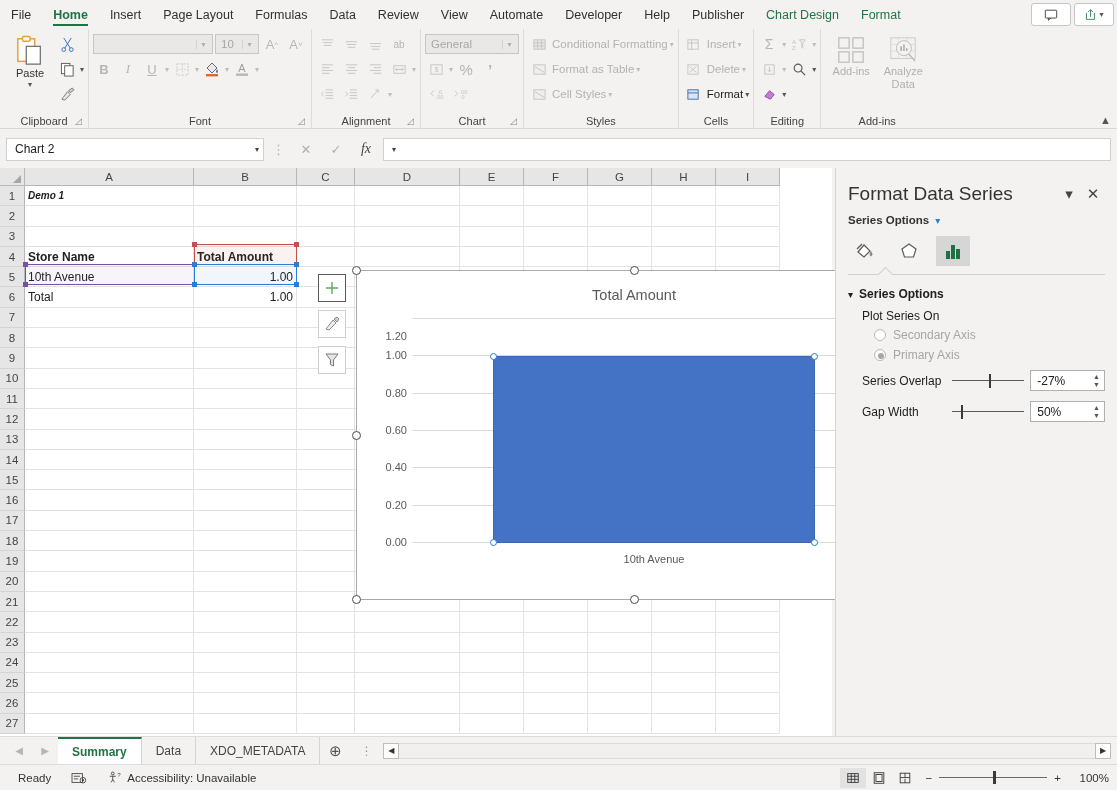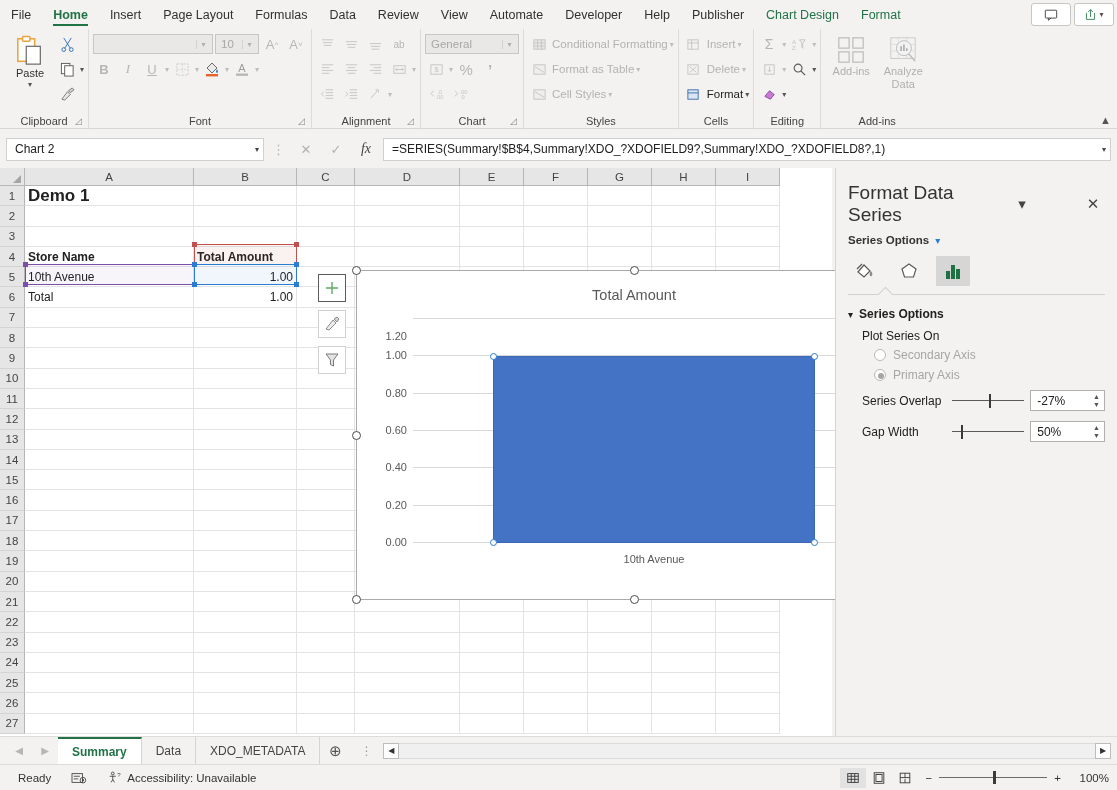--- a/index.html
+++ b/index.html
@@ -117,21 +117,21 @@
     justify-content: center; font-size: 11.5px; color: #444;
   }
   .cells { position: absolute; top: 18px; left: 25px; width: 790px; height: 550px; }
   .cellrow { display: flex; height: 20.3px; }
   .cell { border-right: 1px solid #e3e3e3; border-bottom: 1px solid #e3e3e3; display: flex; align-items: center; padding: 0 3px; font-size: 12px; overflow: hidden; }
   .cell.r { justify-content: flex-end; }
   .c-a { width: 169px; } .c-b { width: 103px; } .c-c { width: 58px; }
   .c-d { width: 105px; } .c-e { width: 64px; } .c-f { width: 64px; }
   .c-g { width: 64px; } .c-h { width: 64px; } .c-i { width: 64px; }
   .bold { font-weight: bold; }
-  .demo { font-size: 17px; font-weight: bold; }
+  .demo { font-size: 10px; font-weight: bold; font-style: italic; }
 
   
   .rng { position: absolute; pointer-events: none; }
   .rng .hd { position: absolute; width: 5px; height: 5px; }
   .rng-red { border: 1.6px solid #c0504d; background: rgba(192,80,77,0.08); }
   .rng-red .hd { background: #c0504d; }
   .rng-blue { border: 1.6px solid #2b7cd3; background: rgba(43,124,211,0.07); }
   .rng-blue .hd { background: #2b7cd3; }
   .rng-purple { border: 1.6px solid #7b4ea8; background: rgba(123,78,168,0.06); }
   .rng-purple .hd { background: #7b4ea8; }
@@ -156,21 +156,21 @@
   .xaxis { position: absolute; left: 0; right: 0; bottom: 0; height: 1px; background: #868686; }
   .xlabel { position: absolute; bottom: -22px; width: 100%; text-align: center; font-size: 11px; color: #595959; }
   .chand { position: absolute; width: 9px; height: 9px; border-radius: 50%; background: #fff; border: 1.6px solid #4a4a4a; }
 
   .cbtns { position: absolute; left: 318px; top: 274px; display: flex; flex-direction: column; gap: 8px; }
   .cbtn { width: 28px; height: 28px; background: #fff; border: 1px solid #d0d0d0; display: flex; align-items: center; justify-content: center; }
   .cbtn.sel { border: 1.6px solid #5a5a5a; }
 
   
   .pane { position: absolute; right: 0; top: 168px; width: 282px; height: 568px; background: #f3f2f1; border-left: 1px solid #d4d4d4; }
-  .pane-hdr { display: flex; align-items: center; padding: 14px 12px 6px 12px; gap: 47px; }
+  .pane-hdr { display: flex; align-items: center; padding: 14px 12px 6px 12px; }
   .pane-title { flex: 1; font-size: 19px; color: #333; }
   .pane-ic { width: 24px; height: 24px; display: flex; align-items: center; justify-content: center; font-size: 15px; color: #444; }
   .pane-sub { padding: 2px 12px 6px 12px; font-size: 11.5px; font-weight: bold; color: #333; display: flex; align-items: center; gap: 6px; }
   .pane-sub .cv2 { color: #2b7cd3; font-weight: normal; font-size: 10px; }
   .pane-tabs { display: flex; gap: 10px; padding: 4px 12px 0 12px; }
   .ptab { width: 34px; height: 30px; display: flex; align-items: center; justify-content: center; }
   .ptab.sel { background: #d6d6d6; }
   .pane-div { margin: 8px 12px 0 12px; height: 1px; background: #d0d0d0; position: relative; }
   .pane-div::after { content: ""; position: absolute; left: 32px; top: -5px; width: 10px; height: 10px; background: #f3f2f1; border-left: 1px solid #d0d0d0; border-top: 1px solid #d0d0d0; transform: rotate(45deg); }
   .sec-hdr { display: flex; align-items: center; gap: 6px; padding: 12px 12px 4px 12px; font-size: 12px; font-weight: bold; color: #212121; }
@@ -621,21 +621,20 @@
   <div class="fbar">
     <div class="namebox">
       <span class="nv">Chart 2</span>
       <span class="nb">▾</span>
     </div>
     <span class="fb-sep">⋮</span>
     <span class="fb-icon">✕</span>
     <span class="fb-icon">✓</span>
     <span class="fb-icon fx">fx</span>
     <div class="finput">
-      <span class="fv">=SERIES(Summary!$B$4,Summary!XDO_?XDOFIELD9?,Summary!XDO_?XDOFIELD8?,1)</span>
       <span class="fb2">▾</span>
     </div>
   </div>
 
   <div class="gridwrap">
     <div class="colhdr">
       <div class="corner"></div>
       <div class="ch c-a">A</div>
       <div class="ch c-b">B</div>
       <div class="ch c-c">C</div>

